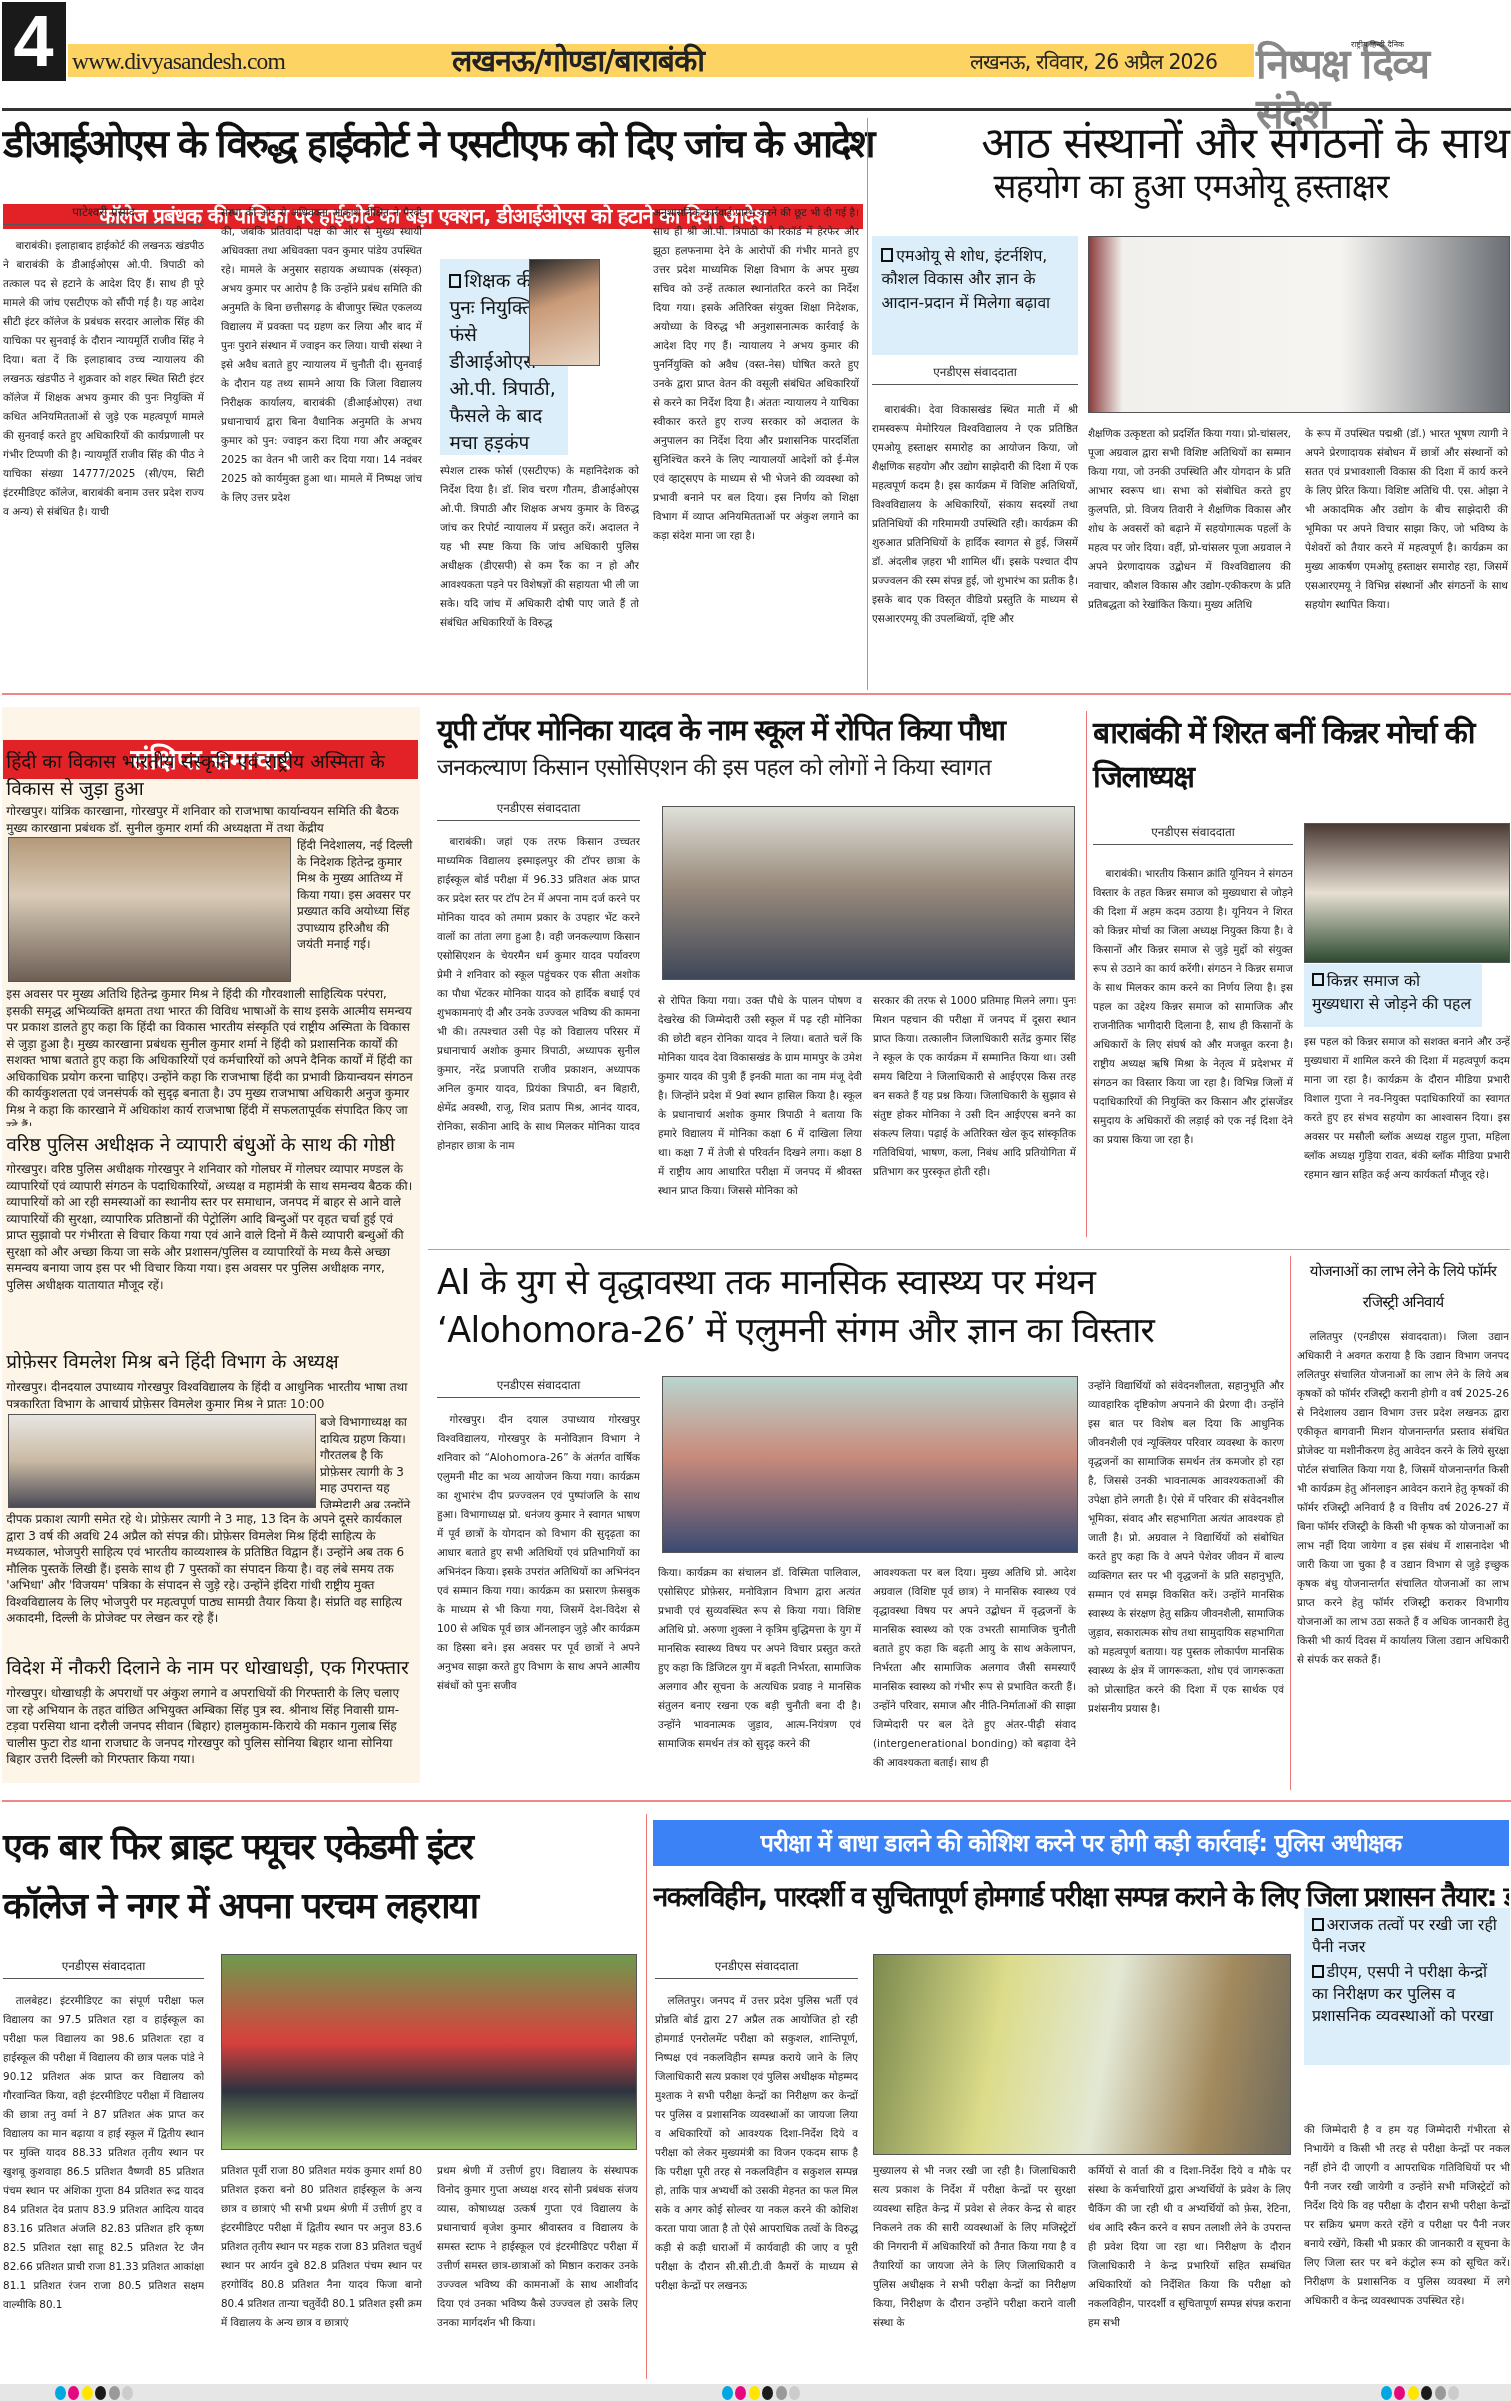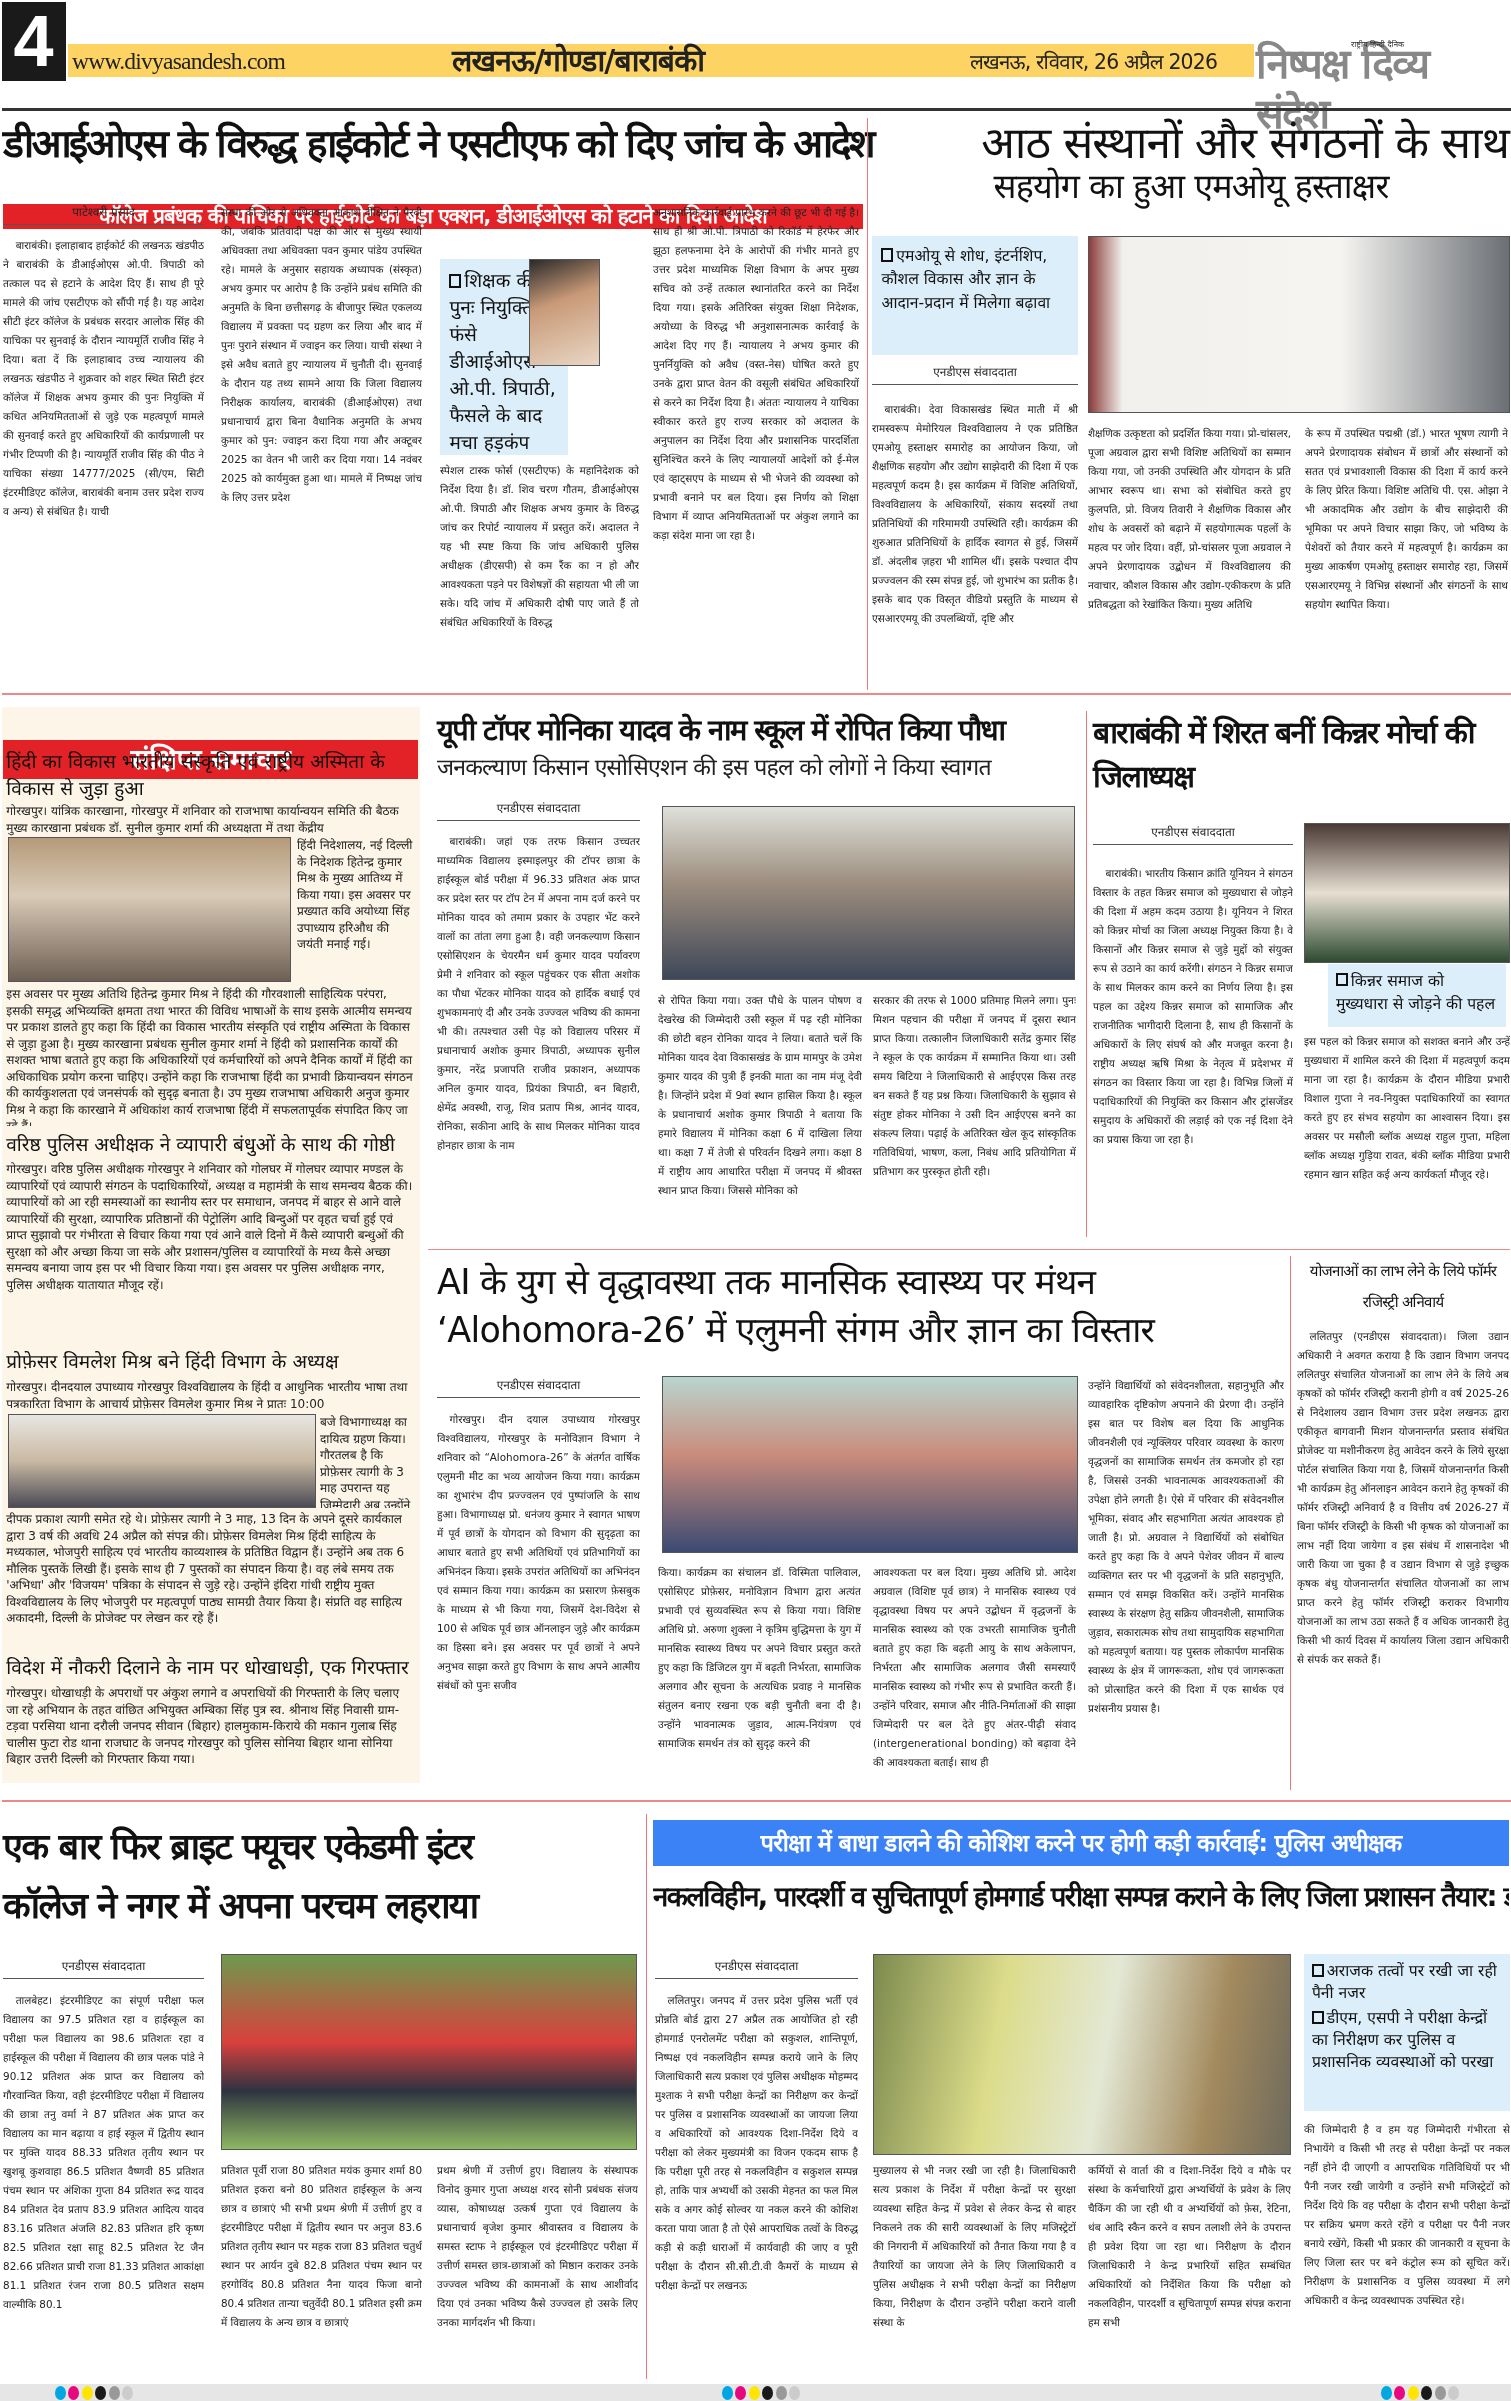--- a/index.html
+++ b/index.html
@@ -100,21 +100,21 @@
 <div class="abs photo" style="left:662px;top:806px;width:413px;height:174px;background:linear-gradient(180deg,#dfe0da 0%,#9b8c7d 45%,#3e4758 100%);"></div>
 <div class="abs body" style="left:658px;top:991px;width:204px;height:250px;overflow:hidden;">से रोपित किया गया। उक्त पौधे के पालन पोषण व देखरेख की जिम्मेदारी उसी स्कूल में पढ़ रही मोनिका की छोटी बहन रोनिका यादव ने लिया। बताते चलें कि मोनिका यादव देवा विकासखंड के ग्राम मामपुर के उमेश कुमार यादव की पुत्री हैं इनकी माता का नाम मंजू देवी है। जिन्होंने प्रदेश में 9वां स्थान हासिल किया है। स्कूल के प्रधानाचार्य अशोक कुमार त्रिपाठी ने बताया कि हमारे विद्यालय में मोनिका कक्षा 6 में दाखिला लिया था। कक्षा 7 में तेजी से परिवर्तन दिखने लगा। कक्षा 8 में राष्ट्रीय आय आधारित परीक्षा में जनपद में श्रीवस्त स्थान प्राप्त किया। जिससे मोनिका को</div>
 <div class="abs body" style="left:873px;top:991px;width:203px;height:250px;overflow:hidden;">सरकार की तरफ से 1000 प्रतिमाह मिलने लगा। पुनः मिशन पहचान की परीक्षा में जनपद में दूसरा स्थान प्राप्त किया। तत्कालीन जिलाधिकारी सतेंद्र कुमार सिंह ने स्कूल के एक कार्यक्रम में सम्मानित किया था। उसी समय बिटिया ने जिलाधिकारी से आईएएस किस तरह बन सकते हैं यह प्रश्न किया। जिलाधिकारी के सुझाव से संतुष्ट होकर मोनिका ने उसी दिन आईएएस बनने का संकल्प लिया। पढ़ाई के अतिरिक्त खेल कूद सांस्कृतिक गतिविधियां, भाषण, कला, निबंध आदि प्रतियोगिता में प्रतिभाग कर पुरस्कृत होती रही।</div>
 
 <div class="abs vr" style="left:1086px;top:711px;height:526px;"></div>
 
 <div class="abs hl" style="left:1093px;top:711px;width:415px;font-size:30px;line-height:44px;text-align:left;letter-spacing:-1.6px;">बाराबंकी में शिरत बनीं किन्नर मोर्चा की जिलाध्यक्ष</div>
 <div class="abs byline" style="left:1093px;top:823px;width:200px;">एनडीएस संवाददाता</div>
 <div class="abs body" style="left:1093px;top:864px;width:200px;height:377px;overflow:hidden;text-indent:12.6px;">बाराबंकी। भारतीय किसान क्रांति यूनियन ने संगठन विस्तार के तहत किन्नर समाज को मुख्यधारा से जोड़ने की दिशा में अहम कदम उठाया है। यूनियन ने शिरत को किन्नर मोर्चा का जिला अध्यक्ष नियुक्त किया है। वे किसानों और किन्नर समाज से जुड़े मुद्दों को संयुक्त रूप से उठाने का कार्य करेंगी। संगठन ने किन्नर समाज के साथ मिलकर काम करने का निर्णय लिया है। इस पहल का उद्देश्य किन्नर समाज को सामाजिक और राजनीतिक भागीदारी दिलाना है, साथ ही किसानों के अधिकारों के लिए संघर्ष को और मजबूत करना है। राष्ट्रीय अध्यक्ष ऋषि मिश्रा के नेतृत्व में प्रदेशभर में संगठन का विस्तार किया जा रहा है। विभिन्न जिलों में पदाधिकारियों की नियुक्ति कर किसान और ट्रांसजेंडर समुदाय के अधिकारों की लड़ाई को एक नई दिशा देने का प्रयास किया जा रहा है।</div>
 <div class="abs photo" style="left:1304px;top:823px;width:206px;height:140px;background:linear-gradient(180deg,#4a3a34 0%,#e7dfd2 50%,#2d4a30 100%);"></div>
-<div class="abs callout" style="left:1304px;top:964px;width:178px;height:63px;font-size:15.7px;line-height:23.6px;padding:4.7px 7.9px;margin-left:24px;">
+<div class="abs callout" style="left:1304px;top:964px;width:178px;height:63px;font-size:15.7px;line-height:23.6px;padding:4.7px 7.9px;">
   <span class="box"></span><span>किन्नर समाज को मुख्यधारा से जोड़ने की पहल</span>
 </div>
 <div class="abs body" style="left:1304px;top:1032px;width:206px;height:209px;overflow:hidden;">इस पहल को किन्नर समाज को सशक्त बनाने और उन्हें मुख्यधारा में शामिल करने की दिशा में महत्वपूर्ण कदम माना जा रहा है। कार्यक्रम के दौरान मीडिया प्रभारी विशाल गुप्ता ने नव-नियुक्त पदाधिकारियों का स्वागत करते हुए हर संभव सहयोग का आश्वासन दिया। इस अवसर पर मसौली ब्लॉक अध्यक्ष राहुल गुप्ता, महिला ब्लॉक अध्यक्ष गुड़िया रावत, बंकी ब्लॉक मीडिया प्रभारी रहमान खान सहित कई अन्य कार्यकर्ता मौजूद रहे।</div>
 
 <div class="abs hr" style="left:428px;top:1249px;width:1082px;height:0.8px;"></div>
 
 <div class="abs hl" style="left:437px;top:1260px;width:848px;font-size:35px;line-height:44px;white-space:nowrap;font-weight:normal;letter-spacing:-0.8px;">AI के युग से वृद्धावस्था तक मानसिक स्वास्थ्य पर मंथन</div>
 <div class="abs hl" style="left:437px;top:1308px;width:848px;font-size:35px;line-height:44px;white-space:nowrap;font-weight:normal;letter-spacing:-0.8px;">‘Alohomora-26’ में एलुमनी संगम और ज्ञान का विस्तार</div>
 <div class="abs byline" style="left:437px;top:1376px;width:203px;">एनडीएस संवाददाता</div>
 <div class="abs body" style="left:437px;top:1410px;width:203px;height:373px;overflow:hidden;text-indent:12.6px;">गोरखपुर। दीन दयाल उपाध्याय गोरखपुर विश्वविद्यालय, गोरखपुर के मनोविज्ञान विभाग ने शनिवार को “Alohomora-26” के अंतर्गत वार्षिक एलुमनी मीट का भव्य आयोजन किया गया। कार्यक्रम का शुभारंभ दीप प्रज्ज्वलन एवं पुष्पांजलि के साथ हुआ। विभागाध्यक्ष प्रो. धनंजय कुमार ने स्वागत भाषण में पूर्व छात्रों के योगदान को विभाग की सुदृढ़ता का आधार बताते हुए सभी अतिथियों एवं प्रतिभागियों का अभिनंदन किया। इसके उपरांत अतिथियों का अभिनंदन एवं सम्मान किया गया। कार्यक्रम का प्रसारण फ़ेसबुक के माध्यम से भी किया गया, जिसमें देश-विदेश से 100 से अधिक पूर्व छात्र ऑनलाइन जुड़े और कार्यक्रम का हिस्सा बने। इस अवसर पर पूर्व छात्रों ने अपने अनुभव साझा करते हुए विभाग के साथ अपने आत्मीय संबंधों को पुनः सजीव</div>
@@ -140,21 +140,21 @@
 
 <div class="abs vr" style="left:646px;top:1814px;height:565px;"></div>
 
 <div class="abs orange-band" style="left:653px;top:1820px;width:856px;height:46px;font-size:23.6px;line-height:46px;text-align:center;white-space:nowrap;overflow:hidden;letter-spacing:-0.8px;">परीक्षा में बाधा डालने की कोशिश करने पर होगी कड़ी कार्रवाई: पुलिस अधीक्षक</div>
 <div class="abs hl" style="left:653px;top:1875px;width:856px;font-size:27.5px;line-height:42px;white-space:nowrap;overflow:hidden;letter-spacing:-1.6px;">नकलविहीन, पारदर्शी व सुचितापूर्ण होमगार्ड परीक्षा सम्पन्न कराने के लिए जिला प्रशासन तैयार: डीएम</div>
 <div class="abs byline" style="left:655px;top:1957px;width:203px;">एनडीएस संवाददाता</div>
 <div class="abs body" style="left:655px;top:1991px;width:203px;height:389px;overflow:hidden;text-indent:12.6px;">ललितपुर। जनपद में उत्तर प्रदेश पुलिस भर्ती एवं प्रोन्नति बोर्ड द्वारा 27 अप्रैल तक आयोजित हो रही होमगार्ड एनरोलमेंट परीक्षा को सकुशल, शान्तिपूर्ण, निष्पक्ष एवं नकलविहीन सम्पन्न कराये जाने के लिए जिलाधिकारी सत्य प्रकाश एवं पुलिस अधीक्षक मोहम्मद मुश्ताक ने सभी परीक्षा केन्द्रों का निरीक्षण कर केन्द्रों पर पुलिस व प्रशासनिक व्यवस्थाओं का जायजा लिया व अधिकारियों को आवश्यक दिशा-निर्देश दिये व परीक्षा को लेकर मुख्यमंत्री का विजन एकदम साफ है कि परीक्षा पूरी तरह से नकलविहीन व सकुशल सम्पन्न हो, ताकि पात्र अभ्यर्थी को उसकी मेहनत का फल मिल सके व अगर कोई सोल्वर या नकल करने की कोशिश करता पाया जाता है तो ऐसे आपराधिक तत्वों के विरुद्ध कड़ी से कड़ी धाराओं में कार्यवाही की जाए व पूरी परीक्षा के दौरान सी.सी.टी.वी कैमरों के माध्यम से परीक्षा केन्द्रों पर लखनऊ</div>
 <div class="abs photo" style="left:873px;top:1954px;width:418px;height:201px;background:linear-gradient(100deg,#7c8a4e 0%,#dcdc8a 30%,#e3e8d4 55%,#a38a5e 80%,#6e6a5c 100%);"></div>
 <div class="abs body" style="left:873px;top:2161px;width:203px;height:218px;overflow:hidden;">मुख्यालय से भी नजर रखी जा रही है। जिलाधिकारी सत्य प्रकाश के निर्देश में परीक्षा केन्द्रों पर सुरक्षा व्यवस्था सहित केन्द्र में प्रवेश से लेकर केन्द्र से बाहर निकलने तक की सारी व्यवस्थाओं के लिए मजिस्ट्रेटों की निगरानी में अधिकारियों को तैनात किया गया है व तैयारियों का जायजा लेने के लिए जिलाधिकारी व पुलिस अधीक्षक ने सभी परीक्षा केन्द्रों का निरीक्षण किया, निरीक्षण के दौरान उन्होंने परीक्षा कराने वाली संस्था के</div>
 <div class="abs body" style="left:1088px;top:2161px;width:203px;height:218px;overflow:hidden;">कर्मियों से वार्ता की व दिशा-निर्देश दिये व मौके पर संस्था के कर्मचारियों द्वारा अभ्यर्थियों के प्रवेश के लिए चैकिंग की जा रही थी व अभ्यर्थियों को फ़ेस, रेटिना, थंब आदि स्कैन करने व सघन तलाशी लेने के उपरान्त ही प्रवेश दिया जा रहा था। निरीक्षण के दौरान जिलाधिकारी ने केन्द्र प्रभारियों सहित सम्बंधित अधिकारियों को निर्देशित किया कि परीक्षा को नकलविहीन, पारदर्शी व सुचितापूर्ण सम्पन्न संपन्न कराना हम सभी</div>
-<div class="abs callout" style="left:1304px;top:1954px;width:206px;height:157px;font-size:15.7px;line-height:22px;padding:6.3px 7.9px;">
+<div class="abs callout" style="left:1304px;top:1908px;width:206px;height:157px;font-size:15.7px;line-height:22px;padding:6.3px 7.9px;">
   <div><span class="box"></span><span>अराजक तत्वों पर रखी जा रही पैनी नजर</span></div>
   <div style="margin-top:3.1px;"><span class="box"></span><span>डीएम, एसपी ने परीक्षा केन्द्रों का निरीक्षण कर पुलिस व प्रशासनिक व्यवस्थाओं को परखा</span></div>
 </div>
 <div class="abs body" style="left:1304px;top:2120px;width:206px;height:259px;overflow:hidden;">की जिम्मेदारी है व हम यह जिम्मेदारी गंभीरता से निभायेंगे व किसी भी तरह से परीक्षा केन्द्रों पर नकल नहीं होने दी जाएगी व आपराधिक गतिविधियों पर भी पैनी नजर रखी जायेगी व उन्होंने सभी मजिस्ट्रेटों को निर्देश दिये कि वह परीक्षा के दौरान सभी परीक्षा केन्द्रों पर सक्रिय भ्रमण करते रहेंगे व परीक्षा पर पैनी नजर बनाये रखेंगे, किसी भी प्रकार की जानकारी व सूचना के लिए जिला स्तर पर बने कंट्रोल रूम को सूचित करें। निरीक्षण के प्रशासनिक व पुलिस व्यवस्था में लगे अधिकारी व केन्द्र व्यवस्थापक उपस्थित रहे।</div>
 
 <div id="footer" class="abs"></div>
 <div class="reg" style="left:55px;">
   <span style="background:#00a7e1"></span>
     <span style="background:#e5087e"></span>
     <span style="background:#ffe500"></span>

